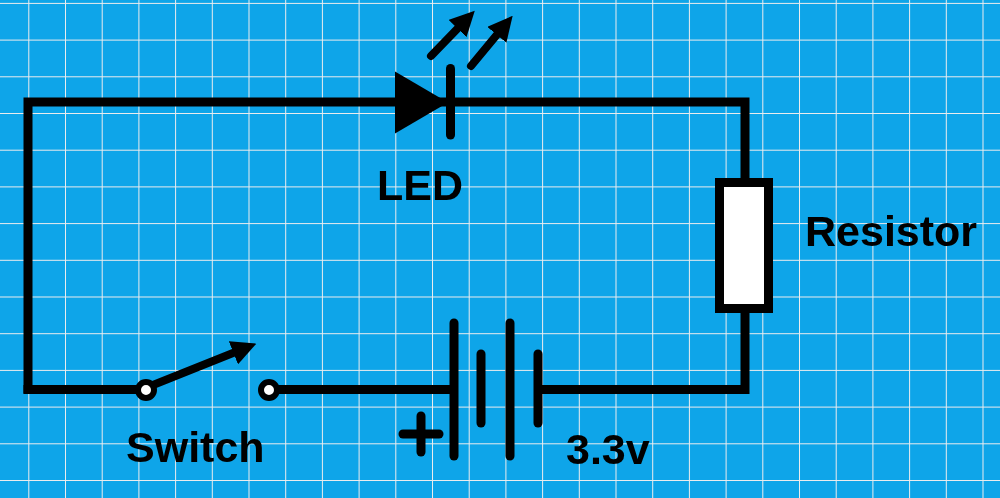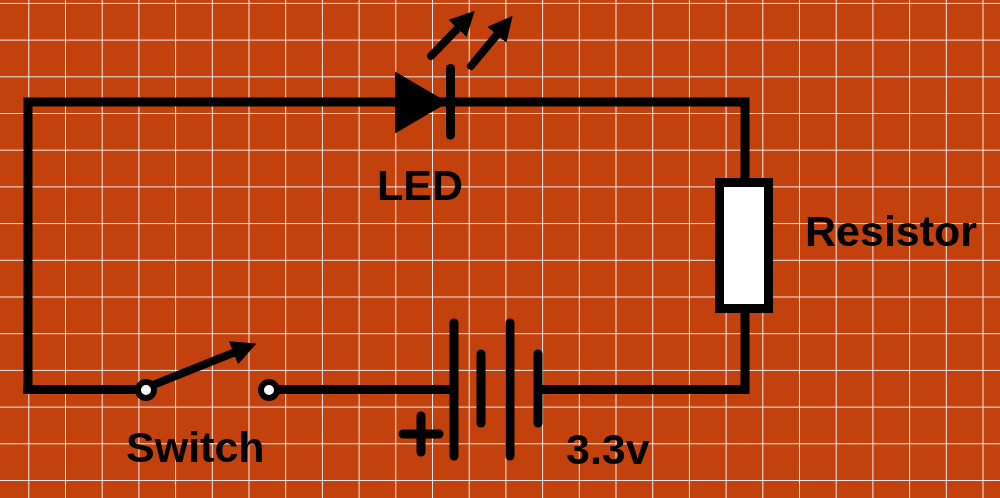--- a/index.html
+++ b/index.html
@@ -4,21 +4,21 @@
 <style>
   html, body {
     margin: 0;
     padding: 0;
     background: #ffffff;
   }
   .stage {
     position: relative;
     width: 1000px;
     height: 498px;
-    background: #c2410c;
+    background: #0ea5e9;
     overflow: hidden;
   }
   svg text {
     font-family: "Liberation Sans", sans-serif;
     font-weight: bold;
     font-size: 43px;
     fill: #000000;
   }
 </style>
 </head>

